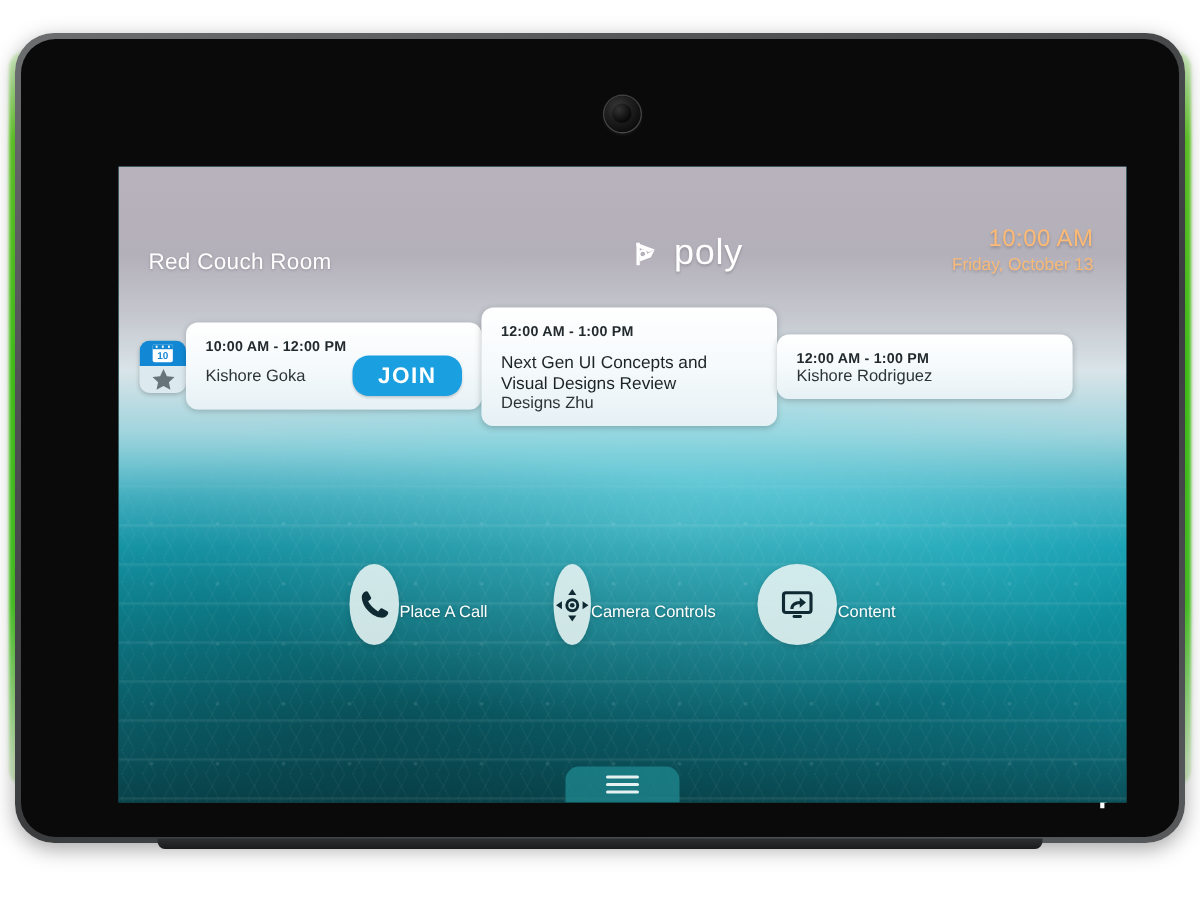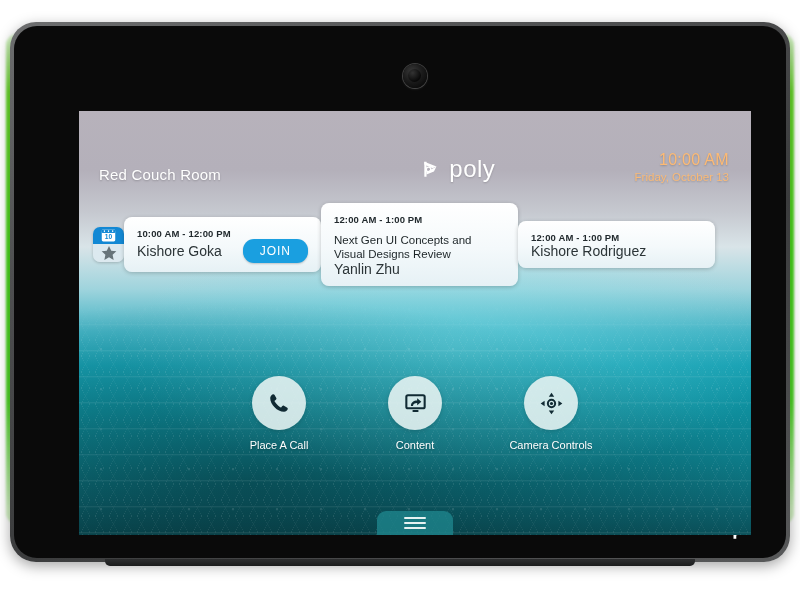--- a/index.html
+++ b/index.html
@@ -234,49 +234,49 @@
     line-height: 14px;
     color: #1c2427;
   }
   .card-footer {
     margin-top: auto;
     display: flex;
     align-items: center;
     justify-content: space-between;
   }
   .card-organizer {
-    font-size: 14px;
+    font-size: 11px;
     color: #2b3437;
   }
   .join-btn {
     background: #1a9fe0;
     color: #ffffff;
-    font-size: 12px;
-    font-weight: normal;
+    font-size: 15px;
+    font-weight: bold;
     letter-spacing: 1px;
     border: none;
     border-radius: 11px;
     padding: 5px 17px;
     cursor: pointer;
     box-shadow: 0 1px 2px rgba(0,0,0,0.2);
   }
 
   
   .actions {
     position: absolute;
     left: 0; right: 0;
     top: 265px;
     display: flex;
     justify-content: center;
     gap: 44px;
   }
   .action {
     width: 92px;
     display: flex;
-    flex-direction: column;
+    flex-direction: row;
     align-items: center;
     cursor: pointer;
   }
   .action-circle {
     width: 54px;
     height: 54px;
     border-radius: 50%;
     background: rgba(232,244,243,0.88);
     display: flex;
     align-items: center;
@@ -389,67 +389,67 @@
           <div class="card-footer">
             <span class="card-organizer">Kishore Goka</span>
             <button class="join-btn">JOIN</button>
           </div>
         </div>
 
         <div class="card">
           <div class="card-time">12:00 AM - 1:00 PM</div>
           <div class="card-title">Next Gen UI Concepts and Visual Designs Review</div>
           <div class="card-footer">
-            <span class="card-organizer">Yanlin Zhu</span>
+            <span class="card-organizer">Designs Zhu</span>
           </div>
         </div>
 
         <div class="card">
           <div class="card-time">12:00 AM - 1:00 PM</div>
           <div class="card-footer">
             <span class="card-organizer">Kishore Rodriguez</span>
           </div>
         </div>
       </div>
 
       <div class="actions">
 
         <div class="action">
           <div class="action-circle">
             <svg width="24" height="24" viewBox="0 0 24 24">
               <path d="M6.3 3.2 C5.0 3.2 3.2 5.1 3.2 7.0 C3.2 13.6 10.4 20.8 17.0 20.8 C18.9 20.8 20.8 19.0 20.8 17.7 C20.8 17.1 20.4 16.7 19.9 16.4 L16.9 14.7 C16.3 14.4 15.7 14.6 15.3 15.1 L14.1 16.6 C11.9 15.5 8.5 12.1 7.4 9.9 L8.9 8.7 C9.4 8.3 9.6 7.7 9.3 7.1 L7.6 4.1 C7.3 3.6 6.9 3.2 6.3 3.2 Z" fill="#102a33"></path>
             </svg>
           </div>
           <div class="action-label">Place A Call</div>
-        </div>
-
-        <div class="action">
-          <div class="action-circle">
-            <svg width="25" height="25" viewBox="0 0 24 24">
-              <rect x="3.2" y="4.0" width="17.6" height="12.6" rx="1.6" fill="none" stroke="#102a33" stroke-width="2"></rect>
-              <rect x="9.0" y="18.2" width="6.0" height="1.9" rx="0.9" fill="#102a33"></rect>
-              <path d="M7.6 14.4 C7.6 11.0 10.2 9.2 13.6 9.2 L13.6 7.0 L17.6 10.3 L13.6 13.6 L13.6 11.4 C11.2 11.4 9.6 12.4 9.6 14.4 Z" fill="#102a33"></path>
-            </svg>
-          </div>
-          <div class="action-label">Content</div>
         </div>
 
         <div class="action">
           <div class="action-circle">
             <svg width="25" height="25" viewBox="0 0 24 24">
               <circle cx="12" cy="12" r="3.5" fill="none" stroke="#102a33" stroke-width="1.9"></circle>
               <circle cx="12" cy="12" r="1.5" fill="#102a33"></circle>
               <path d="M12 1.6 L14.6 5.4 L9.4 5.4 Z" fill="#102a33"></path>
               <path d="M12 22.4 L9.4 18.6 L14.6 18.6 Z" fill="#102a33"></path>
               <path d="M1.6 12 L5.4 9.4 L5.4 14.6 Z" fill="#102a33"></path>
               <path d="M22.4 12 L18.6 14.6 L18.6 9.4 Z" fill="#102a33"></path>
             </svg>
           </div>
           <div class="action-label">Camera Controls</div>
         </div>
+
+        <div class="action">
+          <div class="action-circle">
+            <svg width="25" height="25" viewBox="0 0 24 24">
+              <rect x="3.2" y="4.0" width="17.6" height="12.6" rx="1.6" fill="none" stroke="#102a33" stroke-width="2"></rect>
+              <rect x="9.0" y="18.2" width="6.0" height="1.9" rx="0.9" fill="#102a33"></rect>
+              <path d="M7.6 14.4 C7.6 11.0 10.2 9.2 13.6 9.2 L13.6 7.0 L17.6 10.3 L13.6 13.6 L13.6 11.4 C11.2 11.4 9.6 12.4 9.6 14.4 Z" fill="#102a33"></path>
+            </svg>
+          </div>
+          <div class="action-label">Content</div>
+        </div>
       </div>
 
       <div class="bottom-tab">
         <div class="hamburger">
           <span></span>
             <span></span>
             <span></span>
         </div>
       </div>
 

